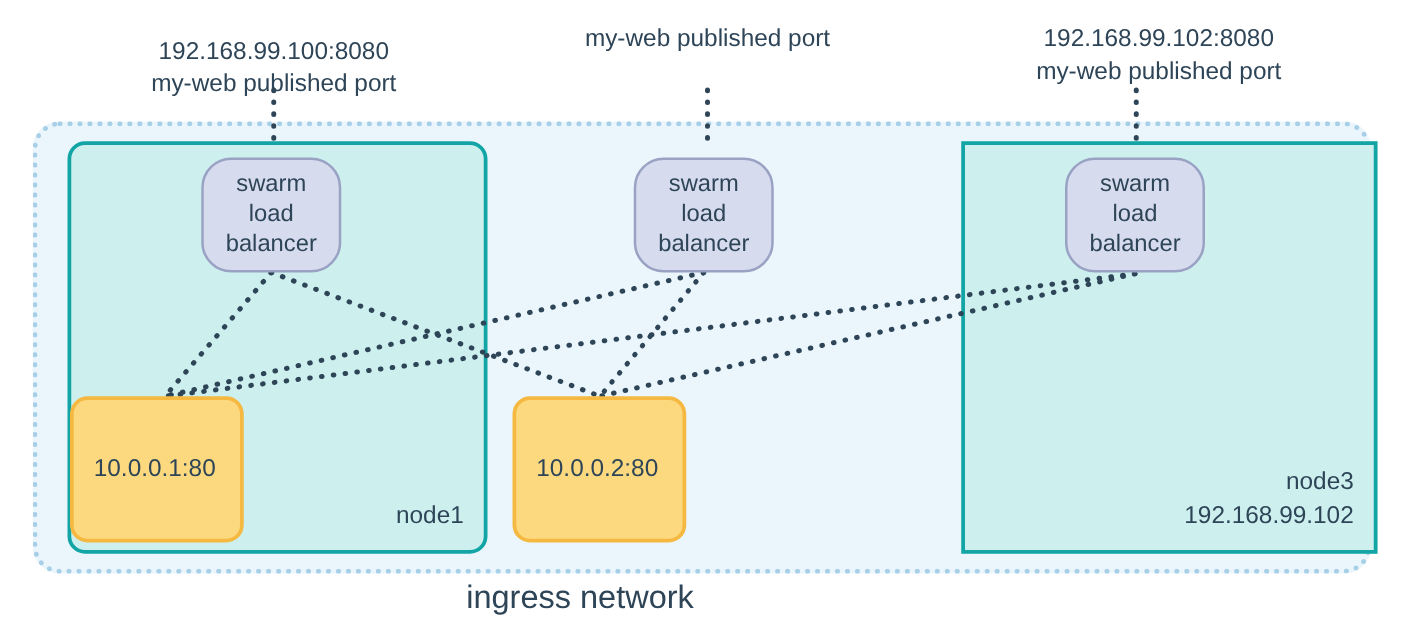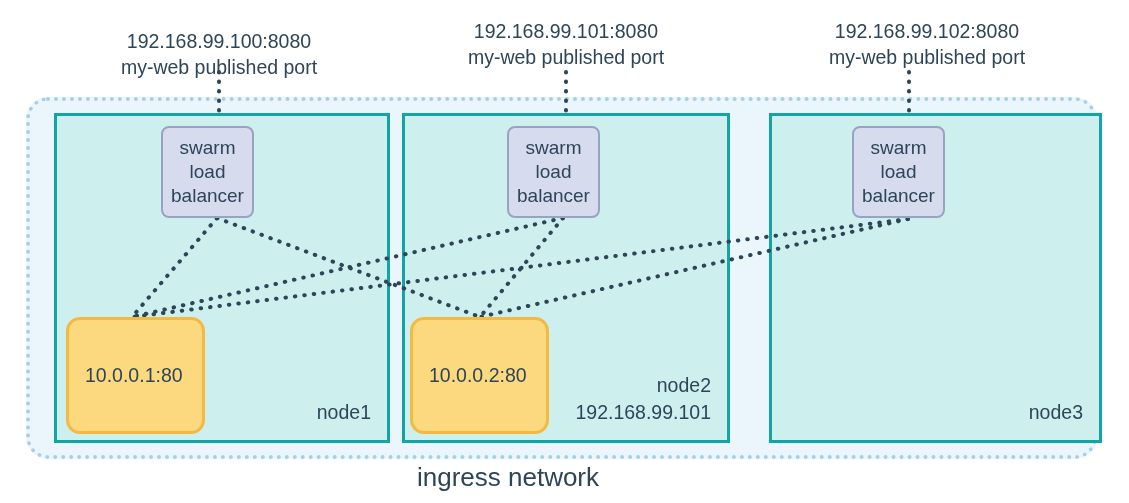--- a/index.html
+++ b/index.html
@@ -46,43 +46,43 @@
     background: #ebf6fc;
   }
   .node-box {
     position: absolute;
     box-sizing: border-box;
     background: #cdf0ef;
     border: 3px solid #13a5a5;
     top: 113px;
     height: 330px;
   }
-  #node-box-1 { left: 54px;  width: 336px; }
+  #node-box-1 { left: 54px;  width: 336px; border-radius: 14px; }
   #node-box-2 { left: 402px; width: 328px; }
   #node-box-3 { left: 743px; width: 333px; margin-left: 26px; }
 
   .node-caption {
     position: absolute;
     right: 16px;
     bottom: 14px;
     text-align: right;
     color: #2e4558;
     font-size: 19.5px;
     line-height: 27px;
   }
   .node-caption span { display: block; }
 
   .lb-box {
     position: absolute;
     box-sizing: border-box;
-    width: 93px;
+    width: 112px;
     height: 92px;
     background: #d6dbee;
     border: 2px solid #9aa2c4;
-    border-radius: 8px;
+    border-radius: 24px;
     top: 126px;
     display: flex;
     flex-direction: column;
     align-items: center;
     justify-content: center;
     color: #2e4558;
     font-size: 19px;
     line-height: 24px;
   }
   #lb-1 { left: 161px; }
@@ -100,69 +100,62 @@
     border-radius: 14px;
     top: 317px;
     display: flex;
     flex-direction: column;
     justify-content: center;
     padding-left: 16px;
     color: #2e4558;
     font-size: 19.5px;
     line-height: 27px;
   }
-  #task-1 { left: 66px; }
+  #task-1 { left: 56px; }
   #task-2 { left: 410px; }
   .task-box span { display: block; }
 
   .ingress-title {
     position: absolute;
     left: 0;
     top: 462px;
     width: 928px;
     text-align: center;
     color: #2e4558;
     font-size: 26px;
-    padding-left: 44px;
   }
 </style>
 </head>
 <body>
 
 <div id="canvas">
 
   <div class="port-label" style="left:84px; top:18px; width:270px;margin-top:10px;">
     <span class="l1">192.168.99.100:8080</span>
     <span class="l2">my-web published port</span>
   </div>
   <div class="port-label" style="left:431px; top:18px; width:270px;">
-    <span class="l1">192.168.99.101:8080</span>
     <span class="l2">my-web published port</span>
   </div>
   <div class="port-label" style="left:792px; top:18px; width:270px;">
     <span class="l1">192.168.99.102:8080</span>
     <span class="l2">my-web published port</span>
   </div>
 
   <div class="ingress-frame"></div>
 
   <div class="node-box" id="node-box-1">
     <div class="node-caption">
       <span>node1</span>
     </div>
   </div>
-  <div class="node-box" id="node-box-2">
-    <div class="node-caption">
-      <span>node2</span>
-      <span>192.168.99.101</span>
-    </div>
-  </div>
   <div class="node-box" id="node-box-3">
     <div class="node-caption">
       <span>node3</span>
+      <span>192.168.99.102</span>
     </div>
   </div>
 
   <svg class="svg-layer" viewBox="0 0 1129 503">
     <g stroke="#2e4558" stroke-width="4" stroke-linecap="round" stroke-dasharray="0.5 9" fill="none">
 
       <line x1="219" y1="72" x2="219" y2="113"></line>
       <line x1="566" y1="72" x2="566" y2="113"></line>
       <line x1="909" y1="72" x2="909" y2="113"></line>
 

